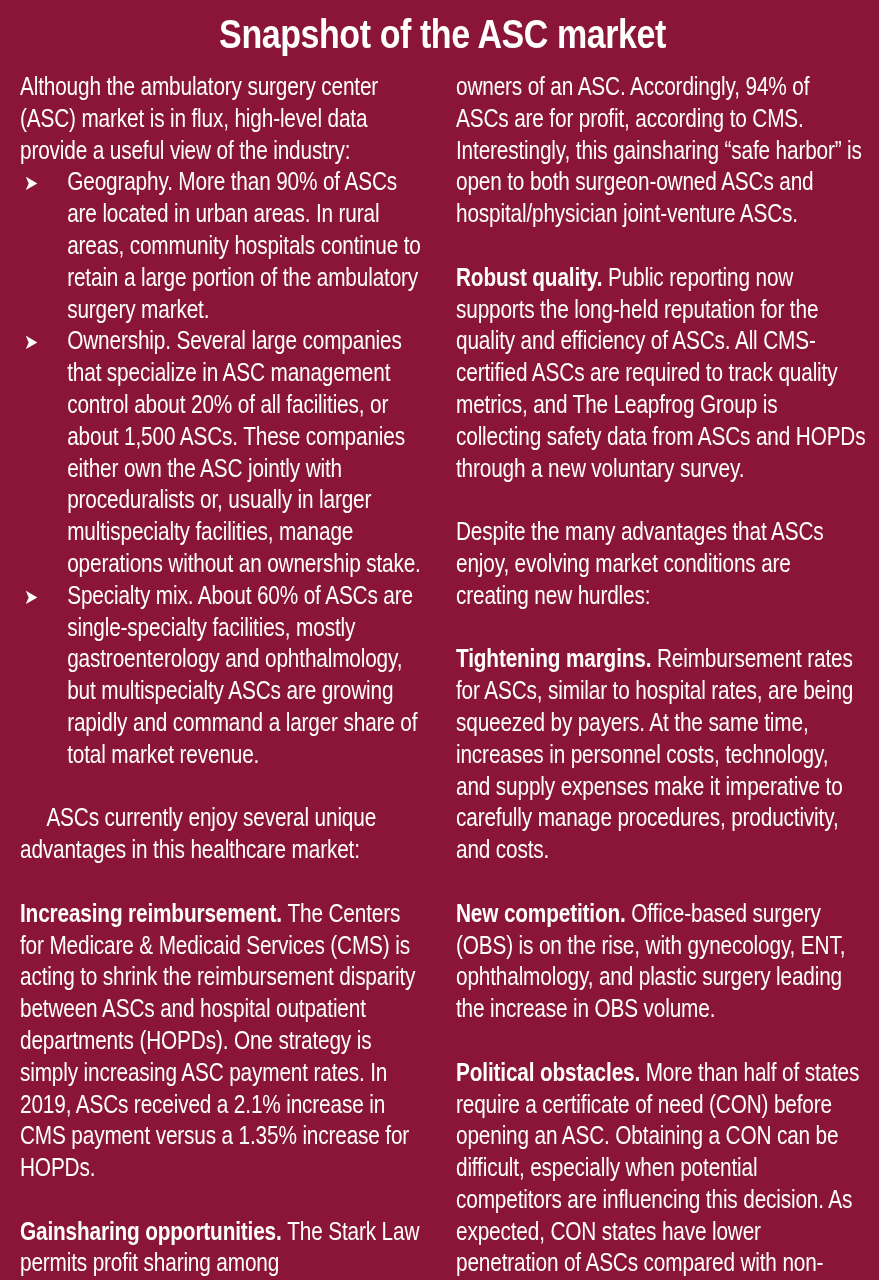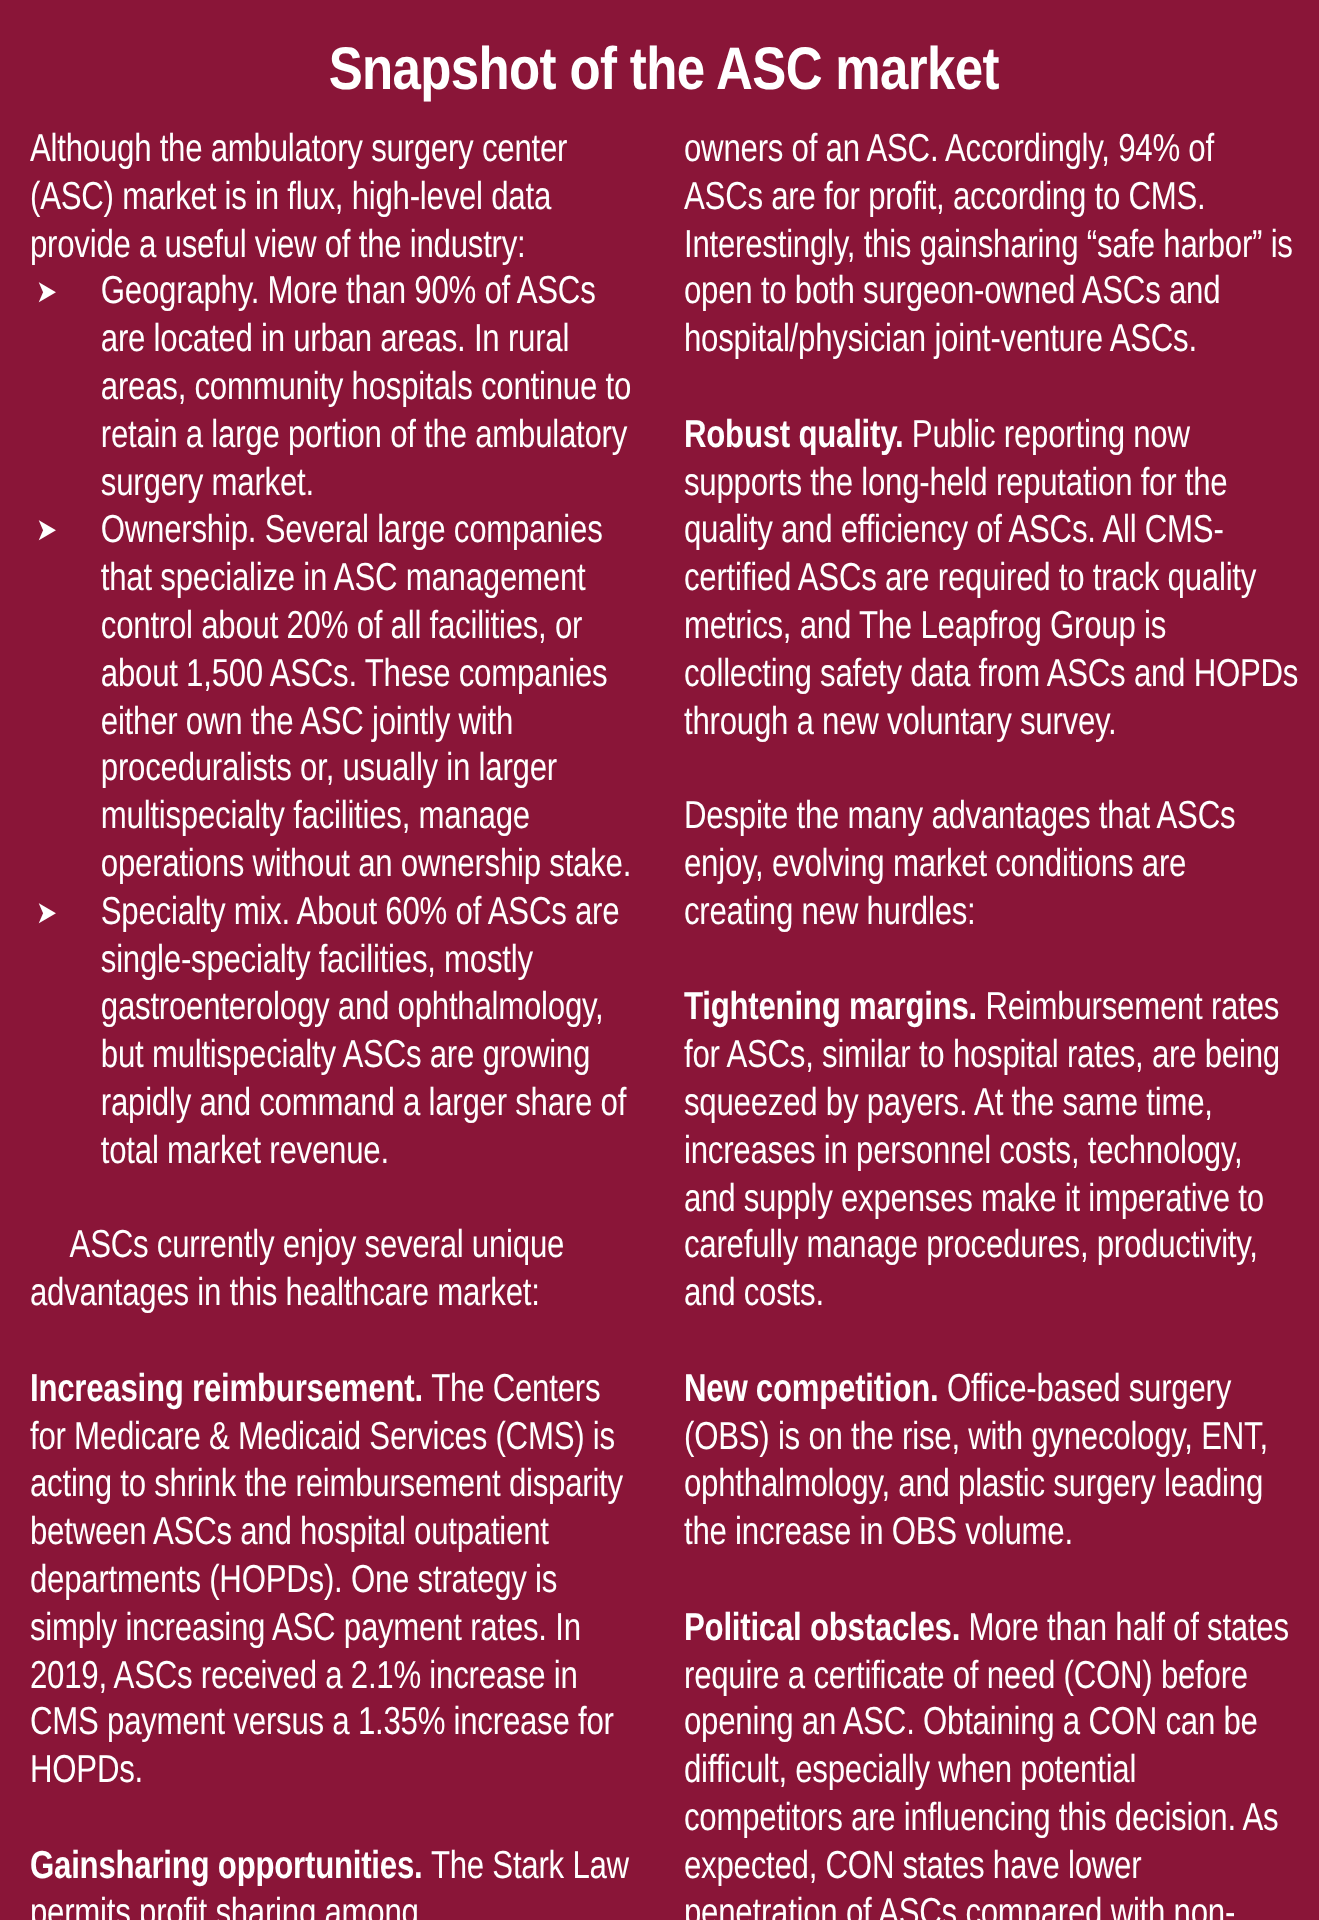--- a/index.html
+++ b/index.html
@@ -11,21 +11,21 @@
     height: 1280px;
     background: #8A1538;
     color: #FFFFFF;
     font-family: "Liberation Sans", sans-serif;
     overflow: hidden;
   }
   .page {
     box-sizing: border-box;
     width: 879px;
     height: 1280px;
-    padding: 20px 14px 0 20px;
+    padding: 8px 14px 0 20px;
   }
   .title {
     font-size: 40px;
     font-weight: bold;
     text-align: center;
     margin: 4px 0 14px 0;
     letter-spacing: -0.5px;
     transform: scaleX(0.85);
     transform-origin: 50% 50%;
     white-space: nowrap;

